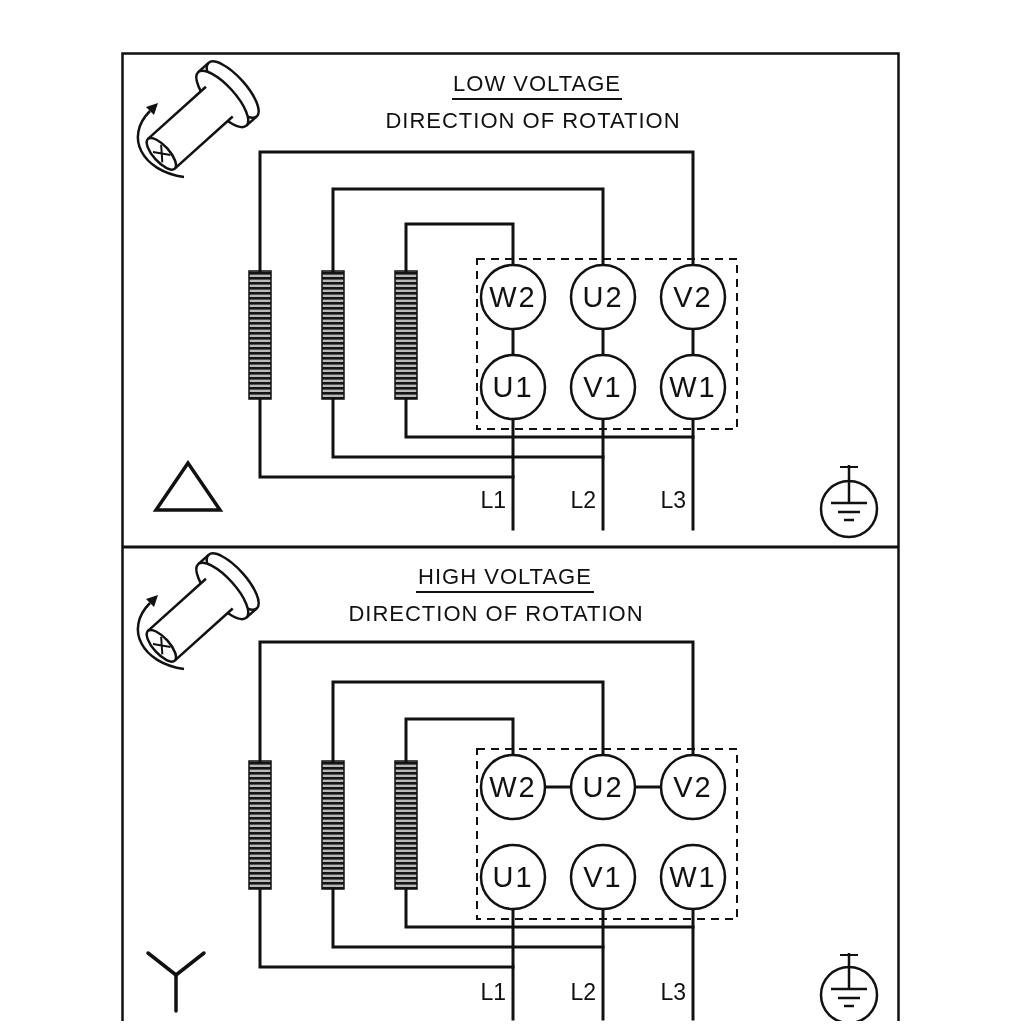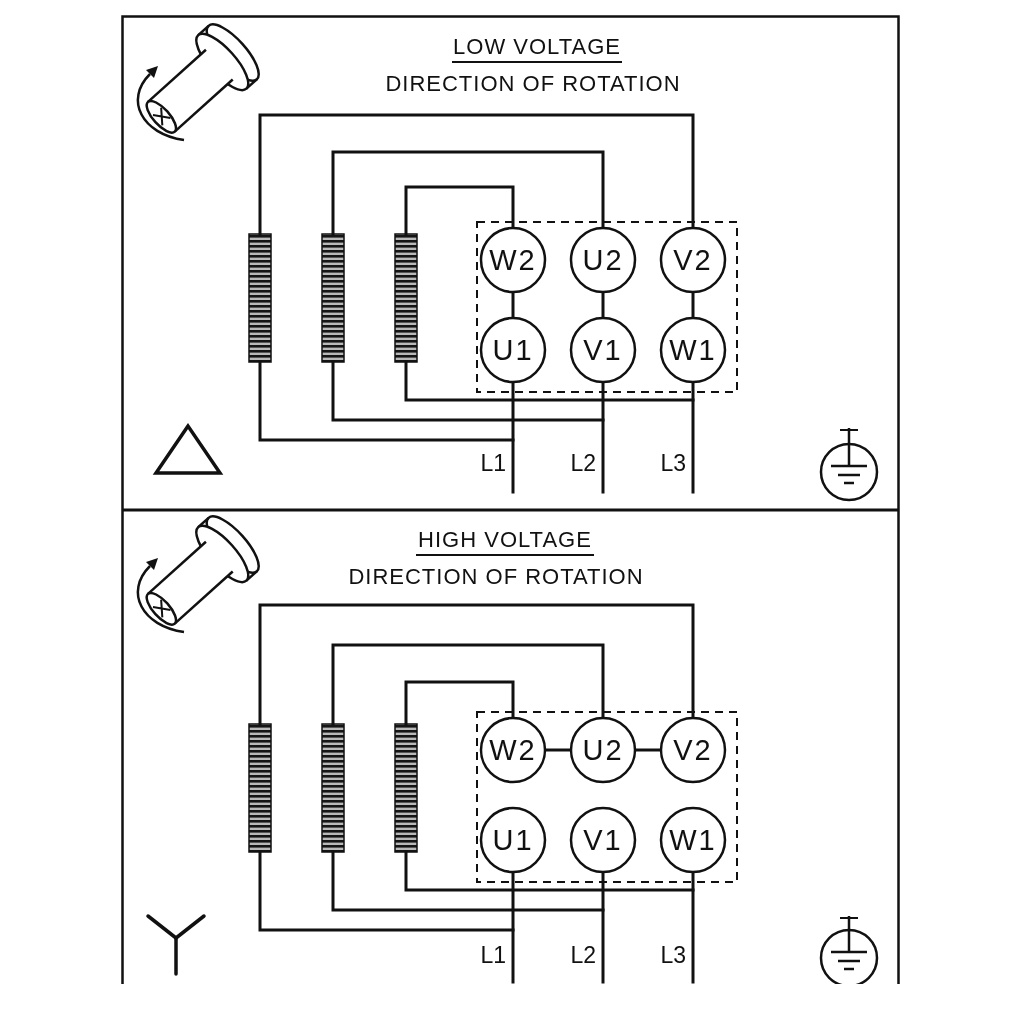--- a/index.html
+++ b/index.html
@@ -1,16 +1,16 @@
 <!DOCTYPE html>
 <html><head>
 <meta charset="utf-8">
 <style>
   html, body { margin: 0; padding: 0; background: #ffffff; }
-  .stage { position: relative; width: 1024px; height: 984px; background: #ffffff; overflow: hidden; }
+  .stage { position: relative; width: 1024px; height: 984px; background: #ffffff; overflow: hidden; margin-top: 37px; }
   svg { position: absolute; left: 0; top: 0; }
   text { font-family: "Liberation Sans", sans-serif; fill: #111111; }
   .t-title    { font-size: 22px; letter-spacing: 1px; text-anchor: middle; }
   .t-subtitle { font-size: 22px; letter-spacing: 1px; text-anchor: middle; }
   .t-term     { font-size: 29px; letter-spacing: 2px; text-anchor: middle; }
   .t-line     { font-size: 23px; text-anchor: end; }
   .wire  { stroke: #111111; stroke-width: 3; fill: none; stroke-linecap: square; }
   .thin  { stroke: #111111; stroke-width: 2.5; fill: none; }
   .edge  { stroke: #111111; stroke-width: 2.5; fill: none; }
   .circ  { fill: #ffffff; stroke: #111111; stroke-width: 2.5; }

